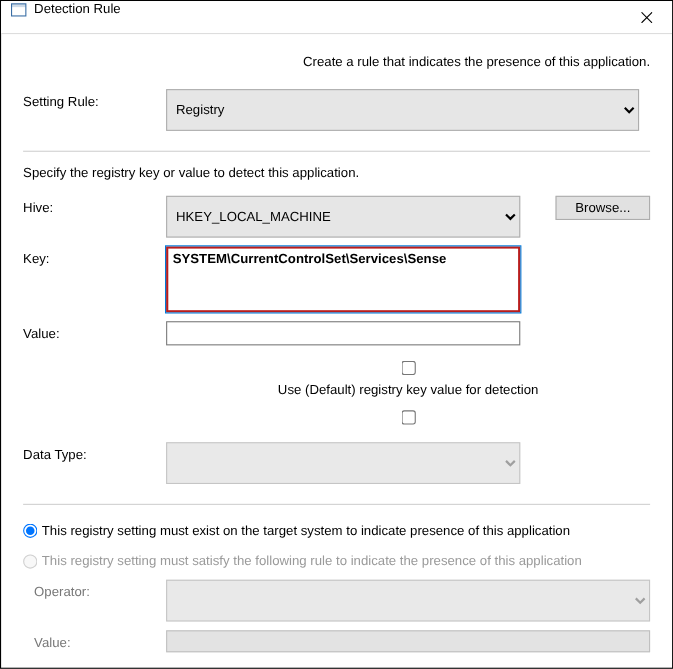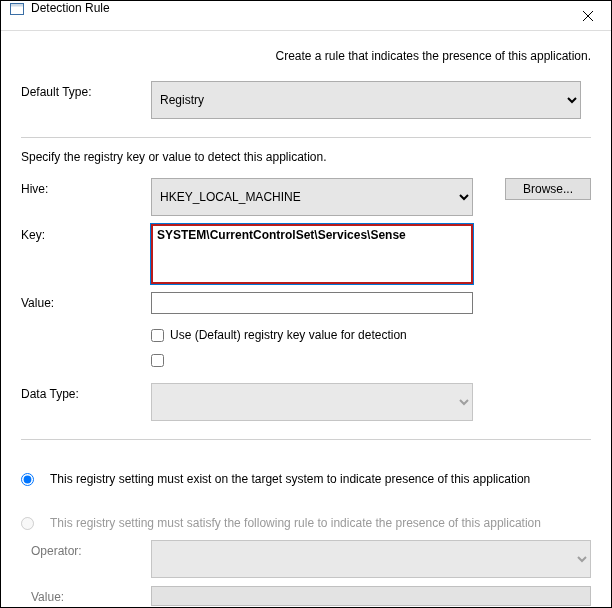--- a/index.html
+++ b/index.html
@@ -78,23 +78,23 @@
   }
   .sub-label { margin: 0 0 14px 0; }
   .browse-btn {
     width: 86px; height: 22px;
     background: #e1e1e1;
     border: 1px solid #adadad;
     font: inherit;
     cursor: default;
     text-align: center;
   }
-  .chk-row { display: flex; align-items: center; margin: 6px 0 6px 130px; gap: 6px; }
+  .chk-row { display: flex; align-items: center; margin: 6px 0 6px 130px; gap: 6px; flex-direction: column; }
   .chk-row input { margin: 0; }
-  .radio-row { display: flex; align-items: center; gap: 16px; margin: 20px 0 10px 0; }
+  .radio-row { display: flex; align-items: center; gap: 4px; margin: 4px 0 10px 0; }
   .radio-row.disabled { color: #9a9a9a; }
   .radio-row input { margin: 0; }
   .footer {
     display: flex;
     justify-content: flex-end;
     align-items: center;
     padding: 14px 20px 14px 14px;
     gap: 10px;
   }
   .footer .spacer { flex: 1; }
@@ -137,21 +137,21 @@
       <line x1="10" y1="0" x2="0" y2="10" stroke="#000" stroke-width="1"></line>
     </svg>
   </div>
 </div>
 
 <div class="content">
 
   <div class="desc">Create a rule that indicates the presence of this application.</div>
 
   <div class="row">
-    <label class="field-label">Default Type:</label>
+    <label class="field-label">Setting Rule:</label>
     <div class="field">
       <select class="big-select">
         <option>Registry</option>
       </select>
     </div>
   </div>
 
   <hr class="hr">
 
   <div class="sub-label">Specify the registry key or value to detect this application.</div>

